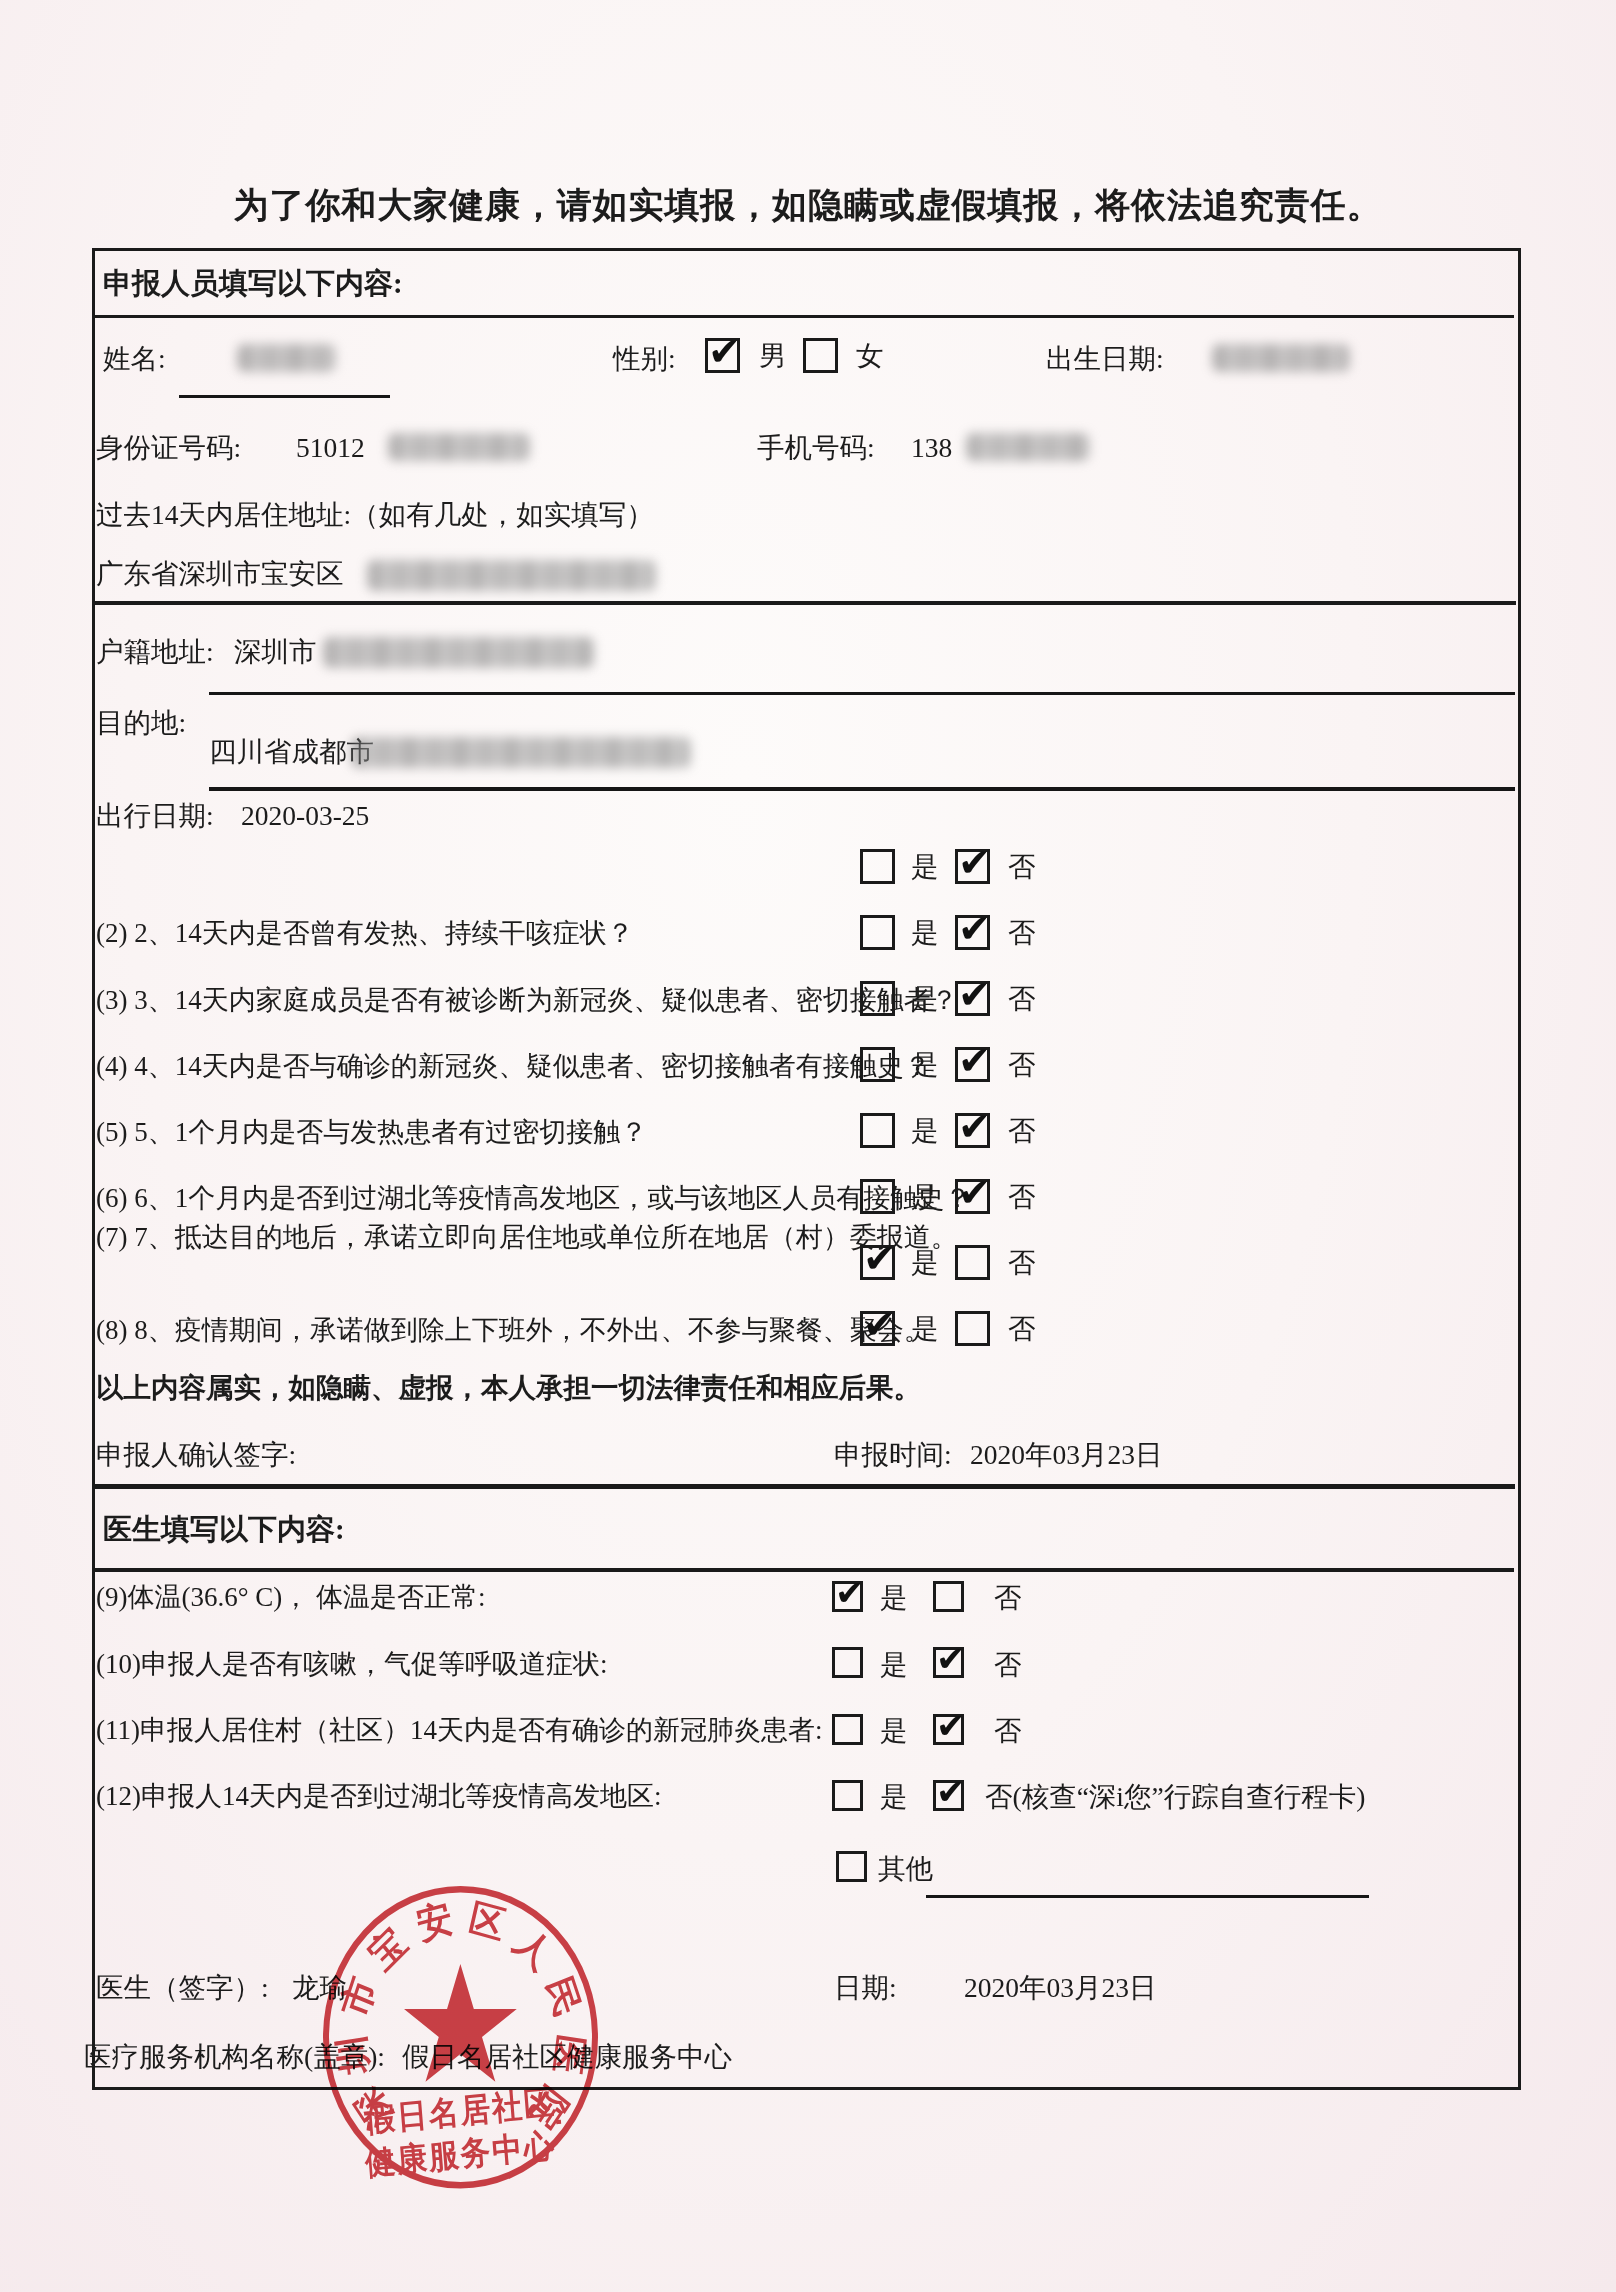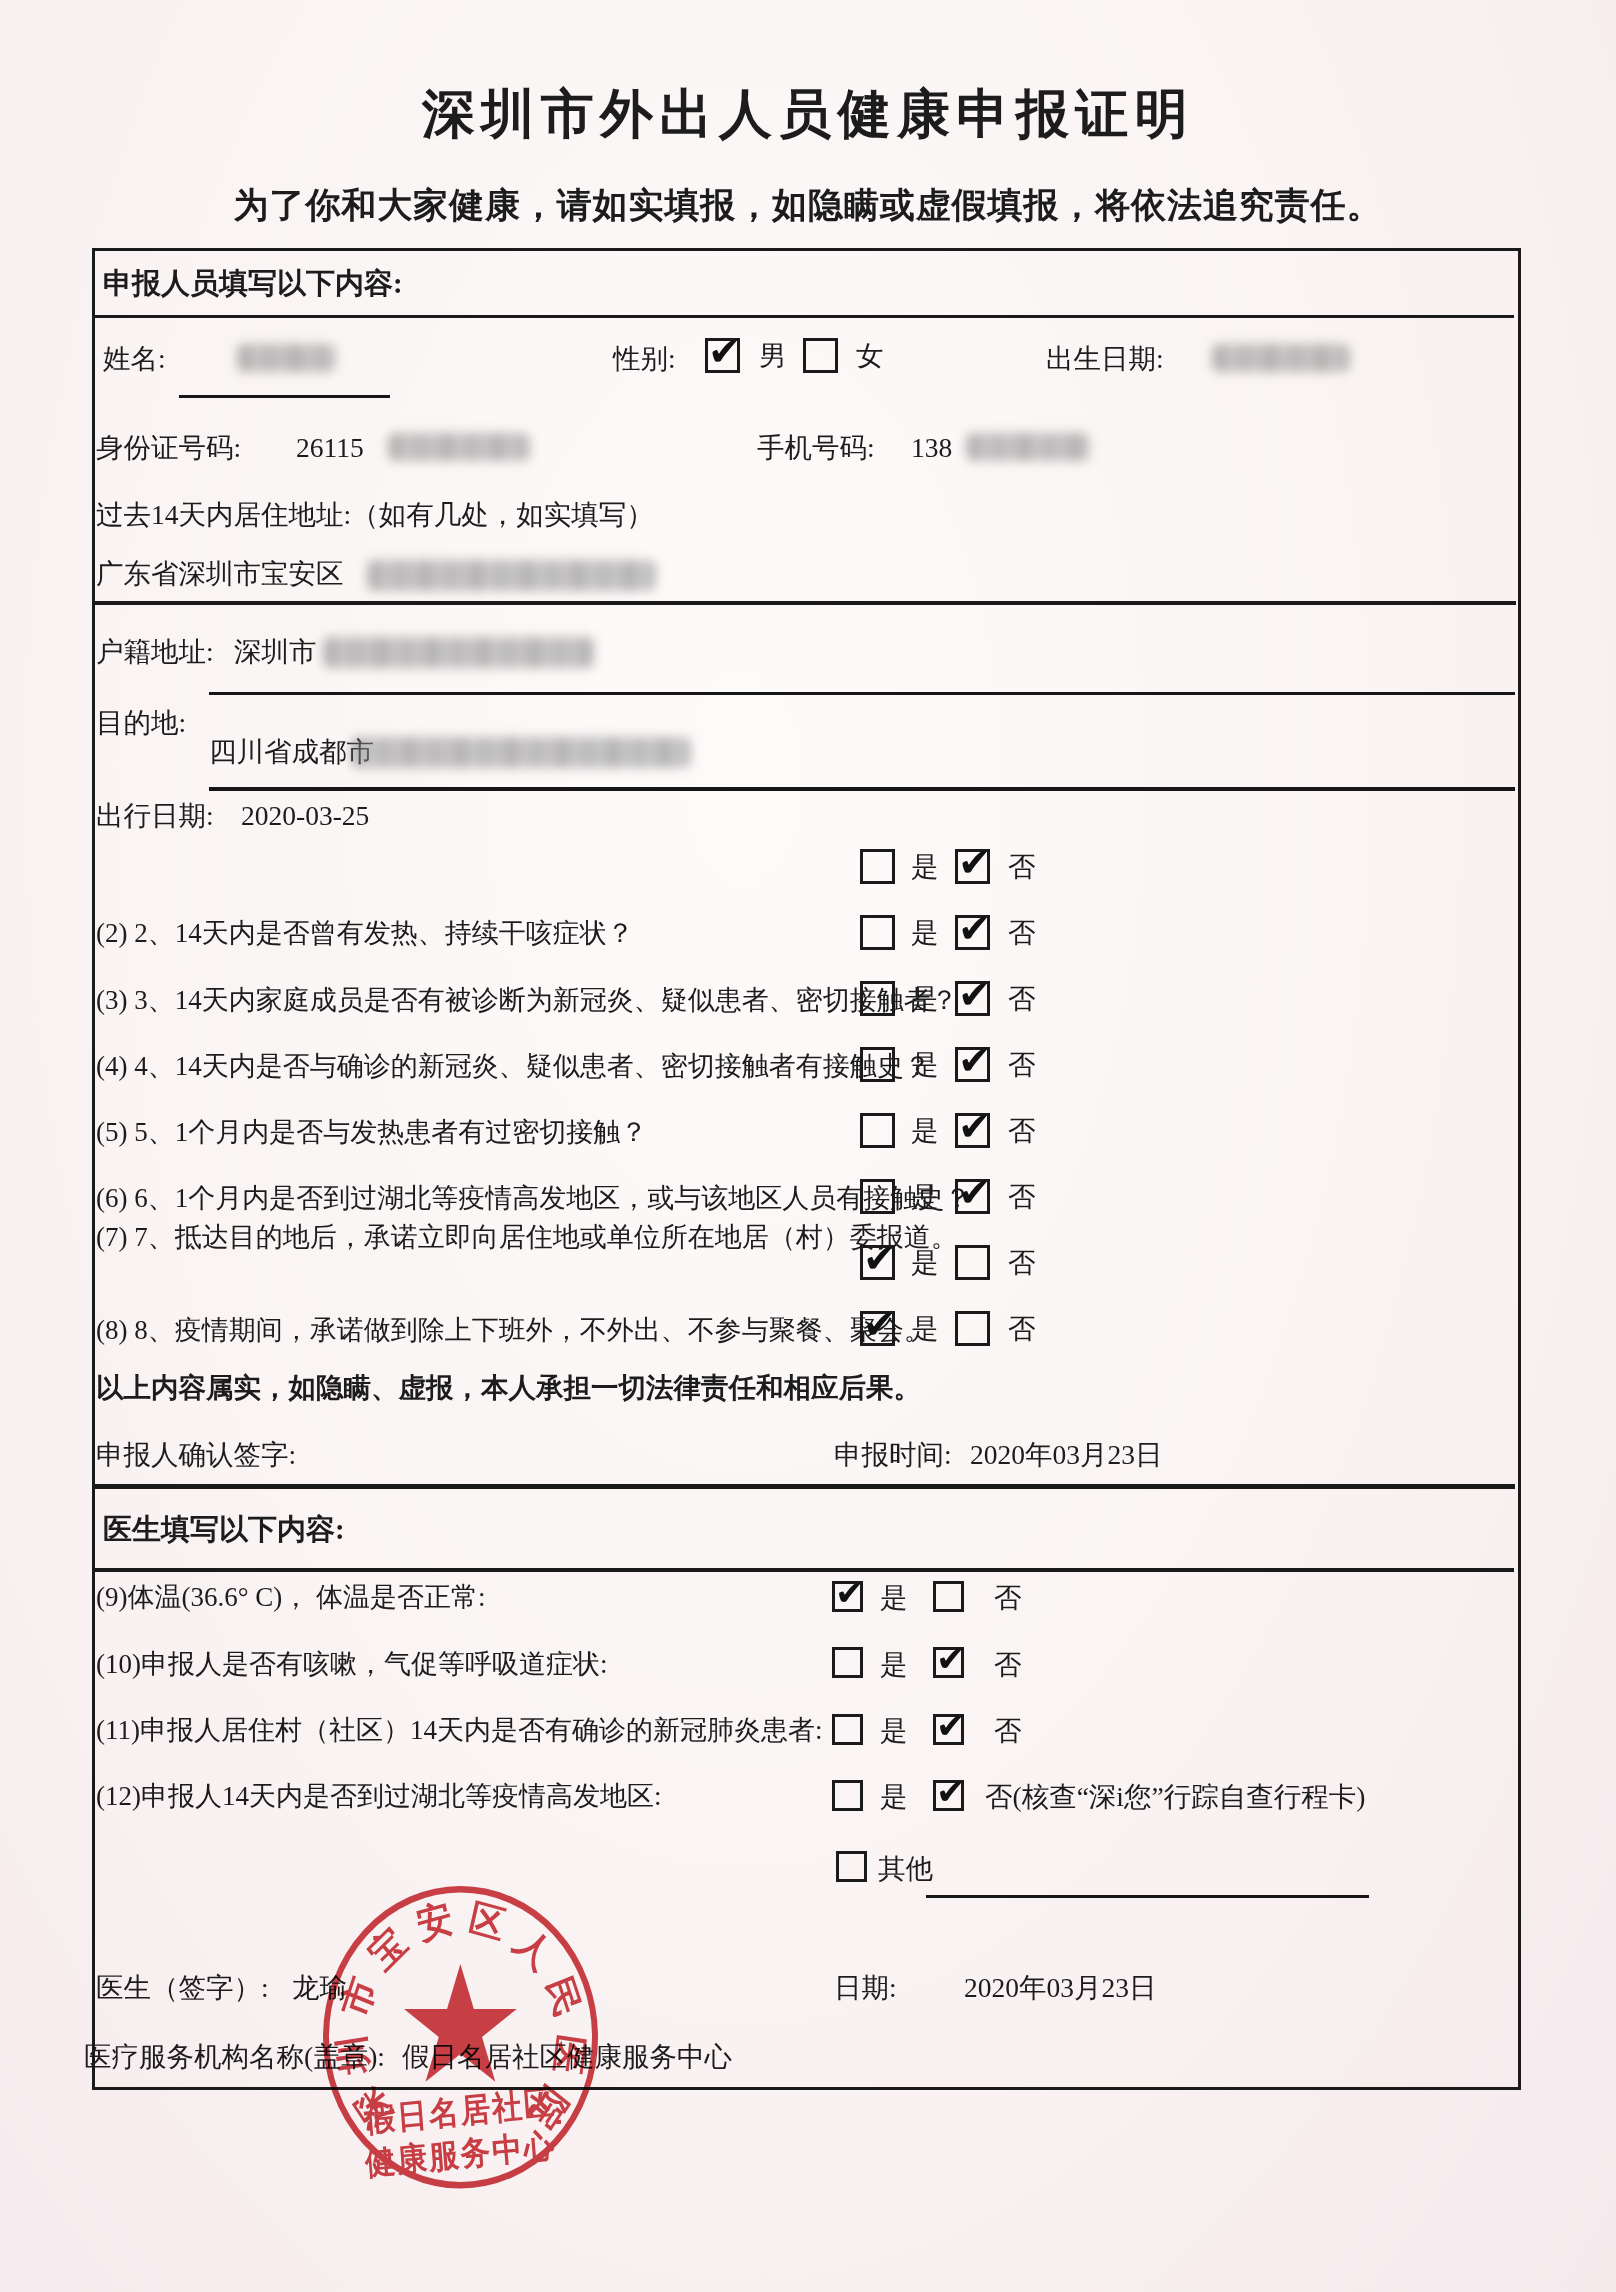--- a/index.html
+++ b/index.html
@@ -62,21 +62,20 @@
   .stamp-line{
     position:absolute;left:0;width:275px;text-align:center;color:#c5272e;
     font-size:30px;font-weight:bold;letter-spacing:1.8px;transform:rotate(-5deg);
   }
 </style>
 </head>
 <body>
 
 <div class="page">
 
-  <div class="abs center page-title">深圳市外出人员健康申报证明</div>
   <div class="abs center page-subtitle">为了你和大家健康，请如实填报，如隐瞒或虚假填报，将依法追究责任。</div>
 
   <div class="abs form-box"></div>
 
   <div class="abs section-header" style="left:103px;top:264px;">申报人员填写以下内容:</div>
   <div class="abs band-line" style="left:94px;top:315px;width:1420px;height:2.8px;"></div>
 
   <div class="abs t" style="left:103px;top:342px;">姓名:</div>
   <div class="abs blur" style="left:237px;top:344px;width:99px;"></div>
   <div class="abs underline" style="left:179px;top:395px;width:211px;"></div>
@@ -86,21 +85,21 @@
       <span class="tick">✔</span>
     </div>
   <div class="abs cb-label" style="left:759px;top:338px;">男</div>
   <div class="cb" style="left:803px;top:338px;"></div>
   <div class="abs cb-label" style="left:856px;top:338px;">女</div>
 
   <div class="abs t" style="left:1046px;top:342px;">出生日期:</div>
   <div class="abs blur" style="left:1212px;top:344px;width:138px;"></div>
 
   <div class="abs t" style="left:96px;top:431px;">身份证号码:</div>
-  <div class="abs t" style="left:296px;top:431px;">26115</div>
+  <div class="abs t" style="left:296px;top:431px;">51012</div>
   <div class="abs blur" style="left:388px;top:433px;width:142px;"></div>
   <div class="abs t" style="left:757px;top:431px;">手机号码:</div>
   <div class="abs t" style="left:911px;top:431px;">138</div>
   <div class="abs blur" style="left:966px;top:433px;width:124px;"></div>
 
   <div class="abs t" style="left:96px;top:498px;">过去14天内居住地址:（如有几处，如实填写）</div>
   <div class="abs t" style="left:96px;top:557px;">广东省深圳市宝安区</div>
   <div class="abs blur" style="left:367px;top:560px;width:289px;height:31px;"></div>
   <div class="abs band-line" style="left:95px;top:601px;width:1421px;height:3.7px;"></div>
 

